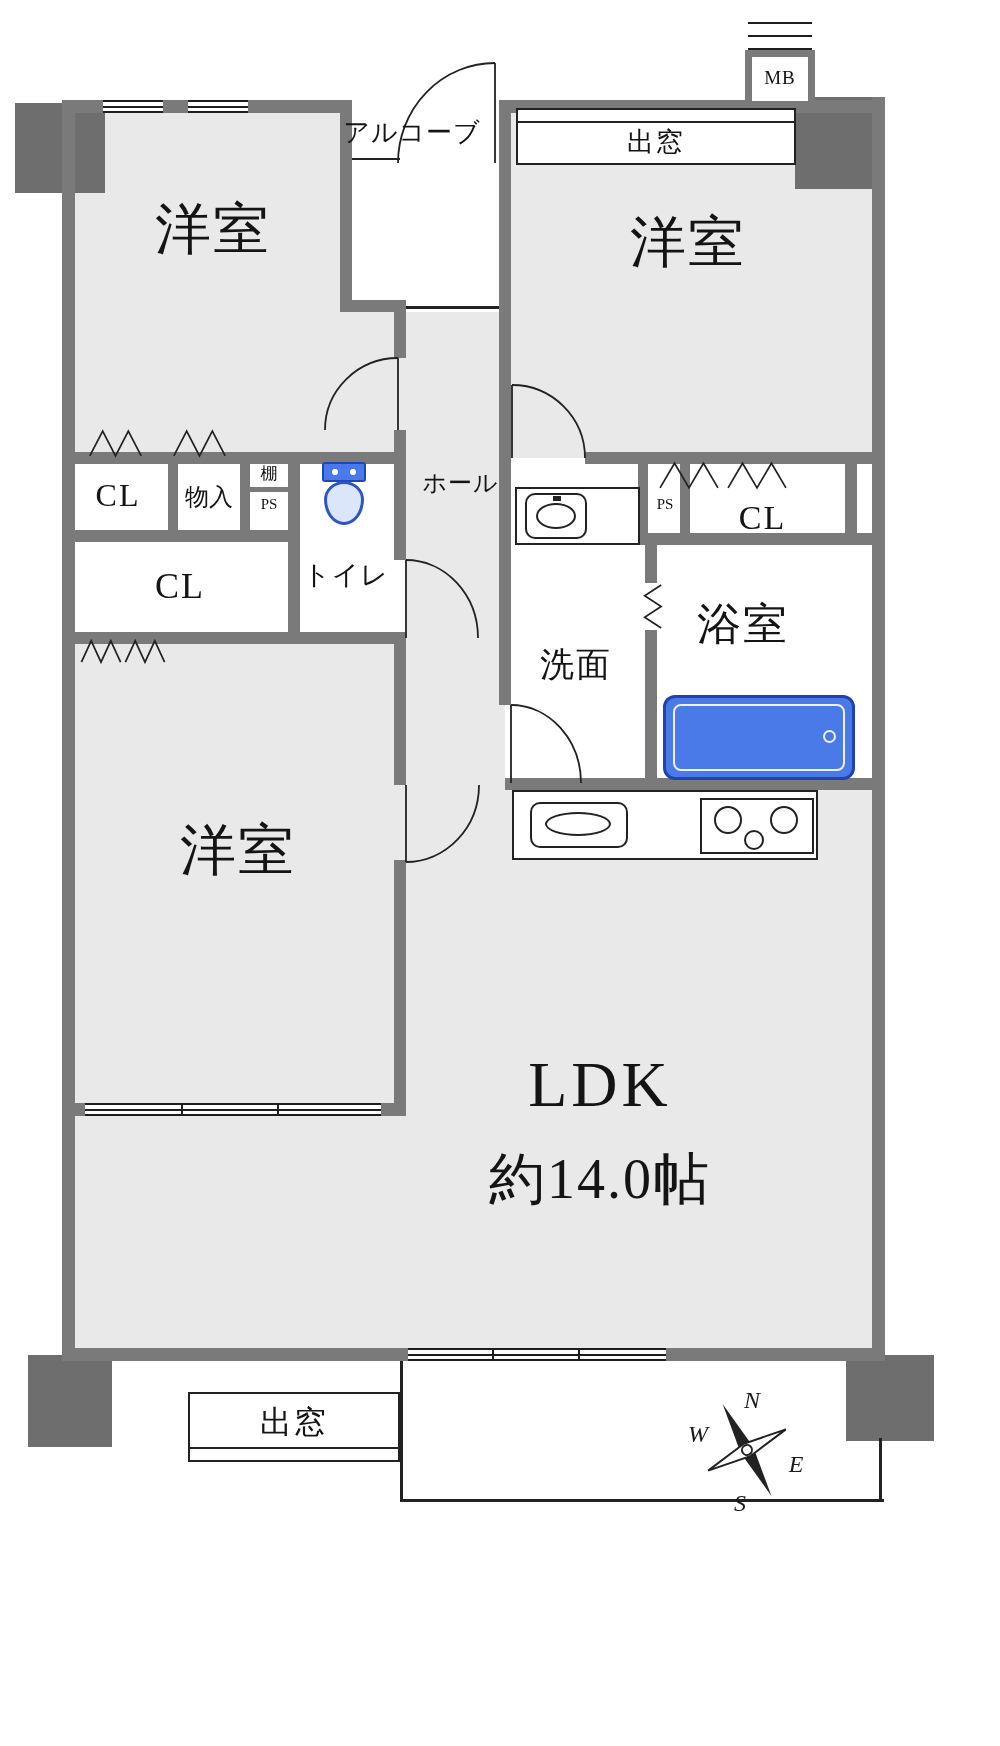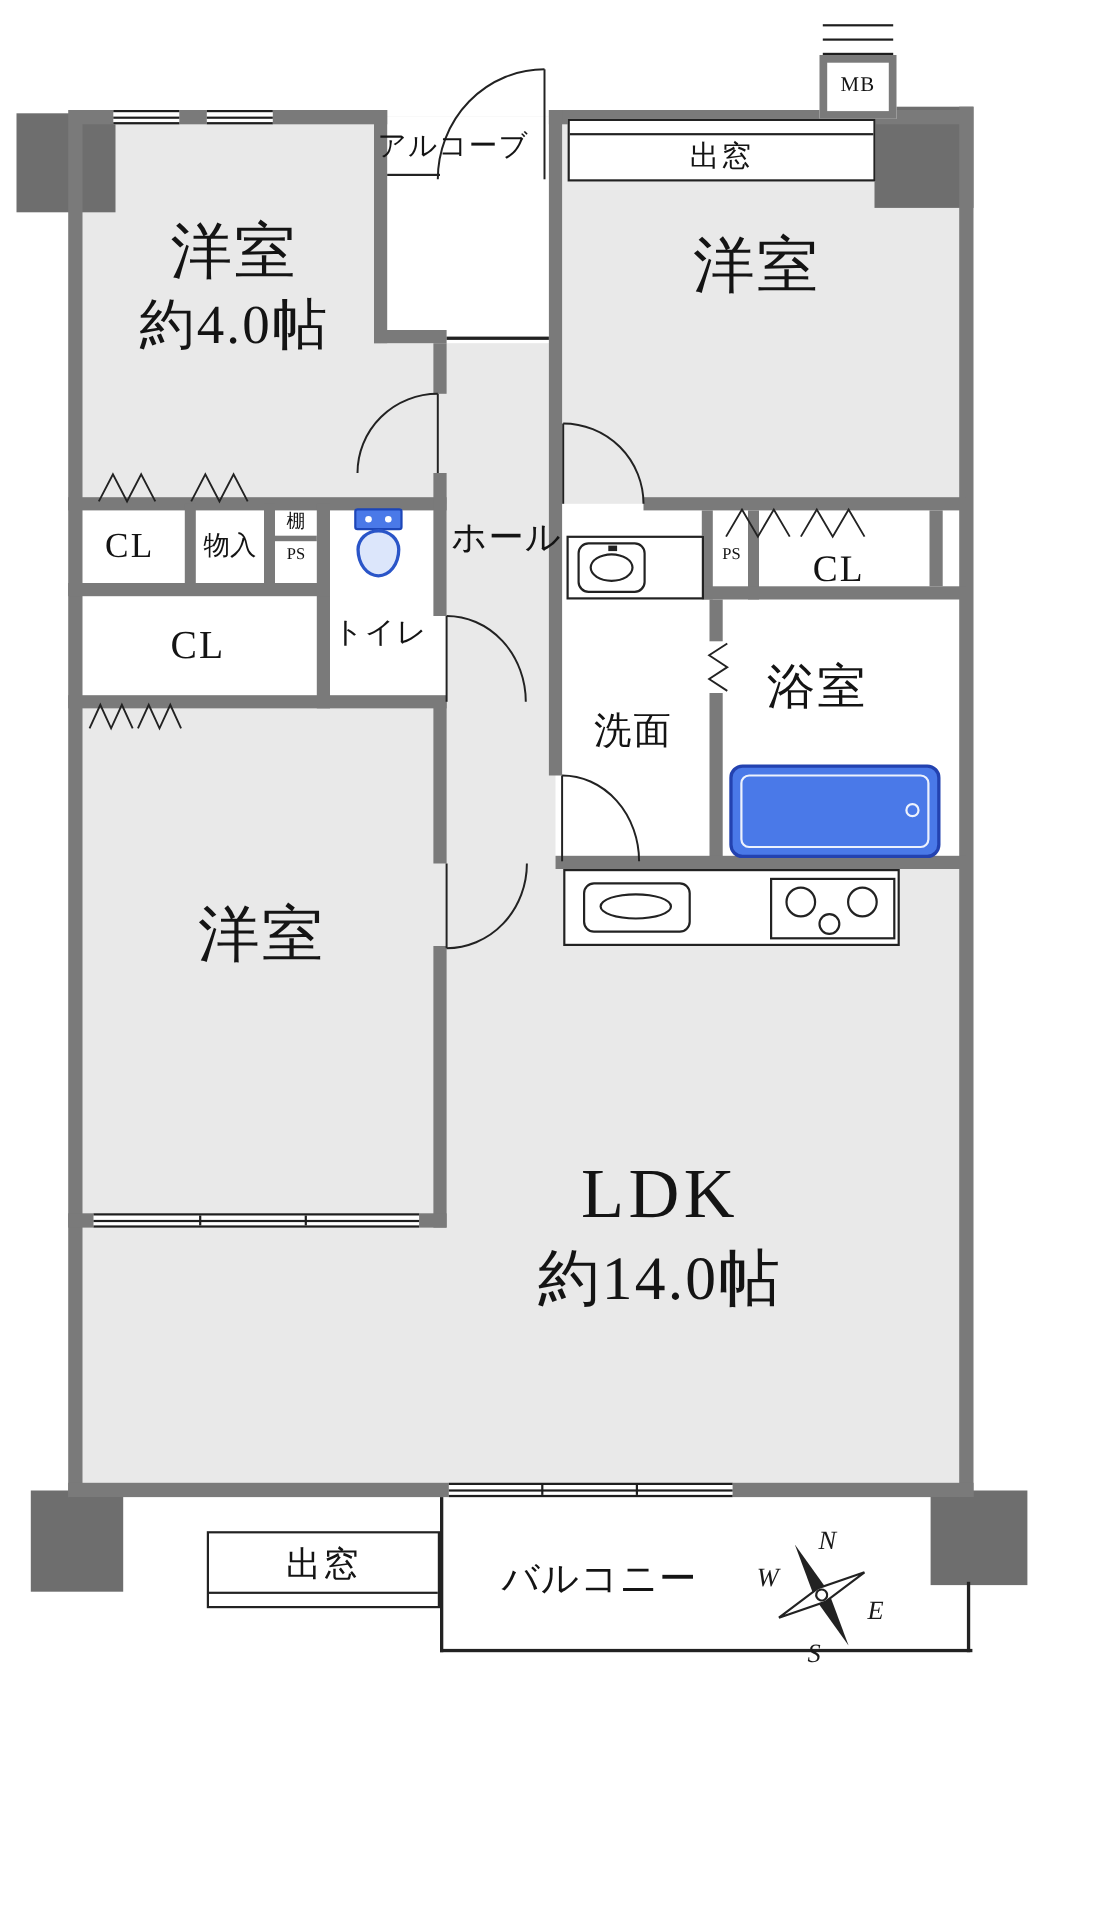--- a/index.html
+++ b/index.html
@@ -178,38 +178,36 @@
       <div class="abs" style="left:42px;top:30px;width:20px;height:20px;border:2px solid #222;border-radius:50%"></div>
     </div>
   </div>
 
   <div class="blackline" style="left:400px;top:1361px;width:3px;height:141px"></div>
   <div class="blackline" style="left:400px;top:1499px;width:484px;height:3px"></div>
   <div class="blackline" style="left:879px;top:1438px;width:3px;height:64px"></div>
 
   <div class="label abs" style="left:78px;top:197px;width:270px">
     <div style="font-size:56px">洋室</div>
-    <div style="font-size:50px;margin-top:6px">約4.0帖</div>
   </div>
   <div class="label abs" style="left:538px;top:210px;width:300px">
     <div style="font-size:56px">洋室</div>
   </div>
   <div class="label abs" style="left:88px;top:818px;width:300px">
     <div style="font-size:56px">洋室</div>
   </div>
   <div class="label abs" style="left:420px;top:1048px;width:360px">
     <div style="font-size:64px;letter-spacing:4px">LDK</div>
-    <div style="font-size:56px;margin-top:9px">約14.0帖</div>
+    <div style="font-size:56px;margin-top:25px">約14.0帖</div>
   </div>
   <div class="label abs" style="left:340px;top:118px;width:144px;font-size:26px;letter-spacing:1px">アルコーブ</div>
-  <div class="label abs" style="left:406px;top:470px;width:109px;font-size:32px;letter-spacing:1px">ホール</div>
+  <div class="label abs" style="left:406px;top:470px;width:109px;font-size:24px;letter-spacing:1px">ホール</div>
   <div class="label abs" style="left:296px;top:560px;width:100px;font-size:27px;letter-spacing:1px">トイレ</div>
   <div class="label abs" style="left:511px;top:645px;width:130px;font-size:34px">洗面</div>
   <div class="label abs" style="left:663px;top:600px;width:160px;font-size:44px">浴室</div>
-  <div class="label abs" style="left:420px;top:1416px;width:250px;font-size:34px;letter-spacing:1px">バルコニー</div>
 
   <div class="label abs" style="left:68px;top:477px;width:100px;font-size:32px">CL</div>
   <div class="label abs" style="left:178px;top:484px;width:62px;font-size:24px;letter-spacing:0">物入</div>
   <div class="label abs" style="left:250px;top:464px;width:38px;font-size:17px;letter-spacing:0">棚</div>
   <div class="label abs" style="left:250px;top:496px;width:38px;font-size:15px;letter-spacing:0">PS</div>
   <div class="label abs" style="left:100px;top:566px;width:160px;font-size:36px">CL</div>
   <div class="label abs" style="left:648px;top:496px;width:34px;font-size:15px;letter-spacing:0">PS</div>
   <div class="label abs" style="left:690px;top:498px;width:145px;font-size:34px">CL</div>
 
   <svg class="compass" style="left:690px;top:1388px;width:115px;height:125px" viewBox="0 0 115 125">

